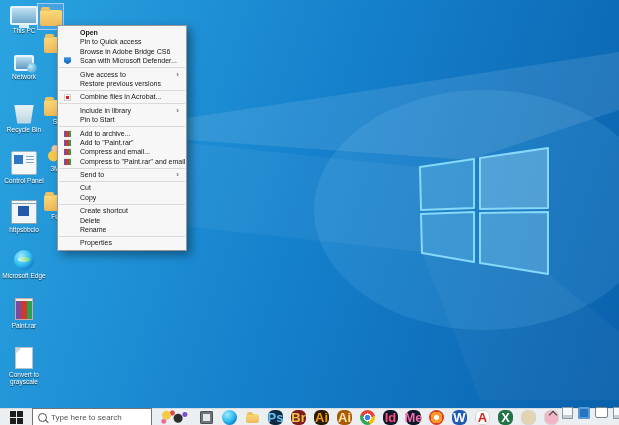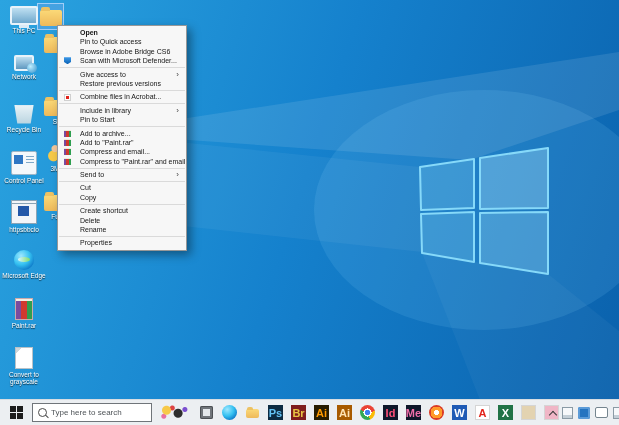--- a/index.html
+++ b/index.html
@@ -62,38 +62,38 @@
     cursor:pointer;white-space:nowrap;}
   .mi-label.bold{font-weight:bold;}
   .mi-icon{position:absolute;left:6px;top:1.2px;width:7px;height:7px;}
   .ic-defender{background:linear-gradient(#3f9bea,#0b62b5);clip-path:polygon(0 0,100% 0,100% 65%,50% 100%,0 65%);}
   .ic-acrobat{background:radial-gradient(circle at 50% 50%,#e2231a 0 42%,#fff 46%);border:1px solid #d0d0d0;box-sizing:border-box;}
   .ic-rar{background:linear-gradient(90deg,#7a4b9e 0 33%,#d0392e 33% 66%,#2e9e4f 66%);box-shadow:inset 0 1px 0 #f0ead8;}
   .has-arrow::after{content:"\203A";position:absolute;right:7px;top:0;font-size:8px;color:#444;}
   .menu-sep{height:1px;background:#dadada;margin:1.5px 1px;}
 
   
-  .taskbar{position:absolute;left:0;bottom:0;width:619px;height:25px;background:var(--taskbar);
+  .taskbar{position:absolute;left:0;bottom:0;width:619px;height:16px;background:var(--taskbar);
     display:flex;align-items:center;z-index:10;box-shadow:0 -1px 0 #d8dde2;}
   .start{width:32px;height:25px;display:flex;align-items:center;justify-content:center;cursor:pointer;}
   .winlogo{width:13px;height:13px;background:
     linear-gradient(#1d1d1d 0 0) 0 0/6px 6px,
     linear-gradient(#1d1d1d 0 0) 7px 0/6px 6px,
     linear-gradient(#1d1d1d 0 0) 0 7px/6px 6px,
     linear-gradient(#1d1d1d 0 0) 7px 7px/6px 6px;background-repeat:no-repeat;}
   .searchbox{width:120px;height:19px;background:#fff;border:1px solid #70757a;display:flex;align-items:center;
     gap:4px;padding:0 5px;box-sizing:border-box;cursor:text;}
   .mag{width:7px;height:7px;border:1px solid #4a4a4a;border-radius:50%;position:relative;flex:0 0 auto;}
   .mag::after{content:"";position:absolute;width:4px;height:1px;background:#4a4a4a;transform:rotate(45deg);right:-3px;bottom:-1px;}
   .ph{font-size:8px;color:#4f5458;white-space:nowrap;overflow:hidden;}
 
   .tb-icons{display:flex;gap:8px;margin-left:5px;align-items:center;}
   .tb-icon{width:15px;height:15px;position:relative;cursor:pointer;flex:0 0 auto;}
   .tb-text{position:absolute;inset:0;display:flex;align-items:center;justify-content:center;
-    font-size:11px;font-weight:bold;border-radius:0;}
+    font-size:13px;font-weight:bold;border-radius:6px;}
   .shape-tileb .tb-text{border:1px solid #d5d5d5;box-sizing:border-box;}
   .shape-img{width:34px;}
   .shape-img::before{content:"";position:absolute;inset:0;
     background:radial-gradient(circle at 28% 35%,#f7c948 0 4px,transparent 5px),
       radial-gradient(circle at 45% 20%,#d44 0 2px,transparent 3px),
       radial-gradient(circle at 62% 55%,#2d2d2d 0 4px,transparent 5px),
       radial-gradient(circle at 20% 75%,#e86fa0 0 2px,transparent 3px),
       radial-gradient(circle at 82% 30%,#7b4fd0 0 2px,transparent 3px);}
   .shape-taskview::before{content:"";position:absolute;inset:1px;background:#70757a;border-radius:2px;
     box-shadow:inset 0 0 0 1px #4c5054;}

